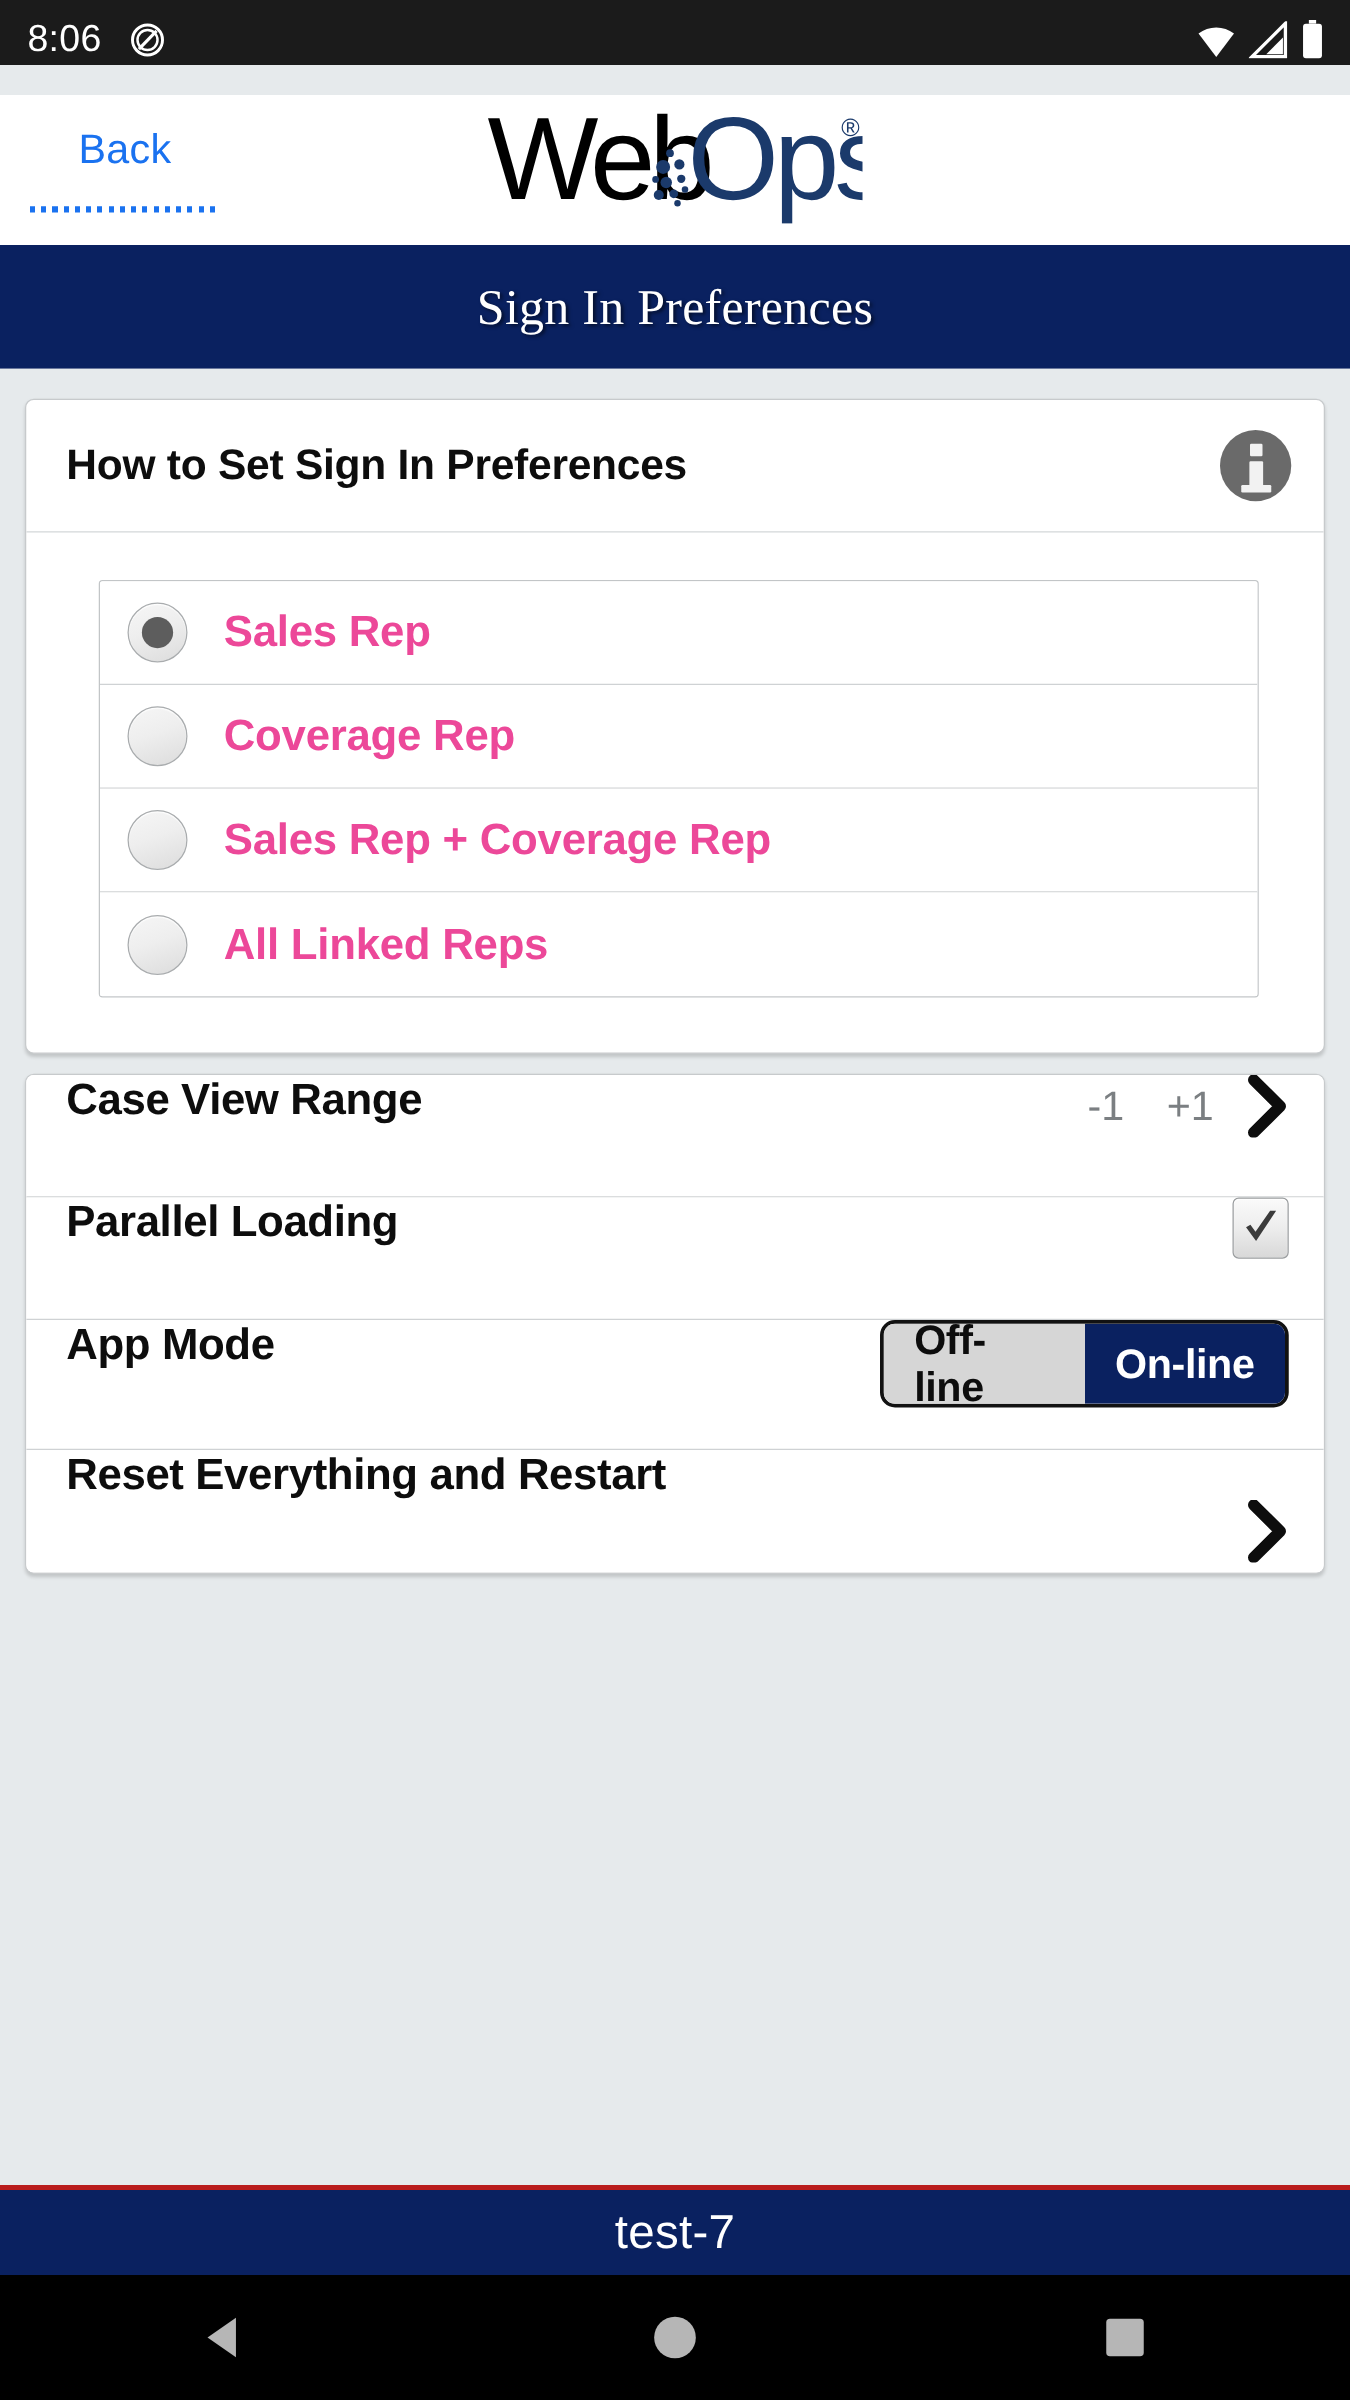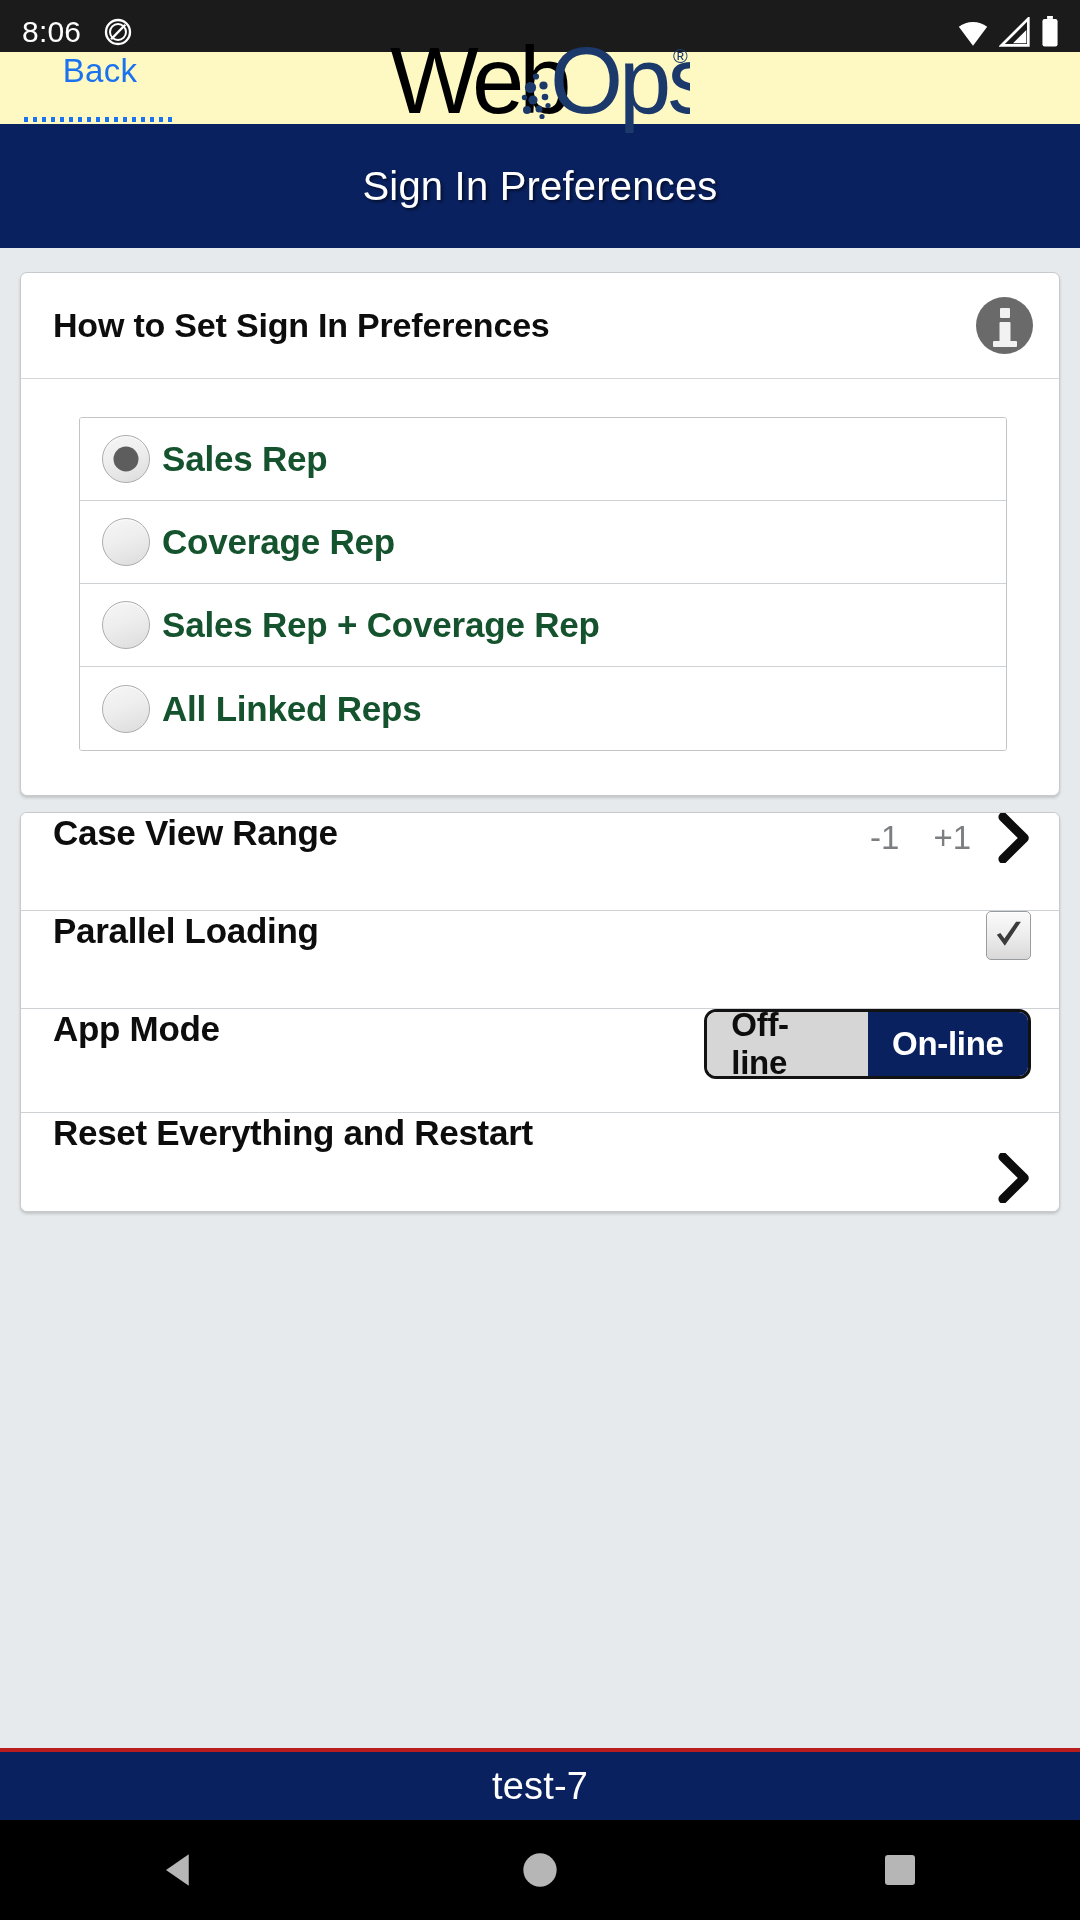--- a/index.html
+++ b/index.html
@@ -17,22 +17,22 @@
     display:flex; align-items:center; padding:12px 20px 0 22px;
     position:relative;
   }
   .sb-time{ font-size:30px; letter-spacing:.2px; font-weight:400; line-height:1; }
   .sb-dnd{ margin-left:22px; width:30px; height:30px; display:block; }
   .sb-right{ margin-left:auto; display:flex; align-items:center; gap:9px; }
   .sb-right svg{ display:block; }
 
   
   .header{
-    height:72px; background:#fef9c3; position:relative;
-    display:flex; align-items:center;
+    height:120px; background:#ffffff; position:relative;
+    display:flex; align-items:center;margin-top:24px;
   }
   .back-wrap{
     position:absolute; left:24px; top:50%; transform:translateY(-50%);
     display:flex; flex-direction:column; align-items:center; width:152px;
   }
   .back-link{
     color:#1a72f0; font-size:33px; line-height:1;
     letter-spacing:.3px; padding-bottom:6px;
   }
   .back-dots{
@@ -41,22 +41,22 @@
   }
   .logo{
     position:absolute; left:50%; transform:translateX(-50%);
     top:46%; transform:translate(-50%,-50%);
     display:flex; align-items:flex-start;
   }
   .logo svg{ display:block; }
 
   
   .titlebar{
-    height:124px; background:#0a2160;
-    display:flex; align-items:center; justify-content:center;
+    height:99px; background:#0a2160;
+    display:flex; align-items:center; justify-content:center;font-family:Liberation Serif, serif;
   }
   .titlebar .t{
     color:#ffffff; font-size:40px; font-weight:400; letter-spacing:.2px;
     text-shadow:2px 2px 3px rgba(0,0,0,.55);
   }
 
   
   .content{
     background:#e6eaec;
     height:1574px;
@@ -111,21 +111,21 @@
     background:linear-gradient(160deg,#f6f6f6 0%,#eeeeee 45%,#dcdcdc 100%);
     flex:0 0 auto; position:relative;
     box-shadow:inset 0 1px 1px rgba(255,255,255,.9);
   }
   .radio.sel::after{
     content:""; position:absolute; left:50%; top:50%;
     transform:translate(-50%,-50%);
     width:25px; height:25px; border-radius:50%; background:#5d5d5d;
   }
   .radio-label{
-    margin-left:12px; font-size:35px; font-weight:bold; color:#14532d;
+    margin-left:29px; font-size:35px; font-weight:bold; color:#ec4899;
     letter-spacing:-.2px;
   }
 
   
   .gap{ height:16px; }
   .list-row{
     min-height:98px; display:flex; align-items:flex-start;
     padding:0 28px 0 32px; border-bottom:1px solid #cfd2d4;
     background:#ffffff;
   }

